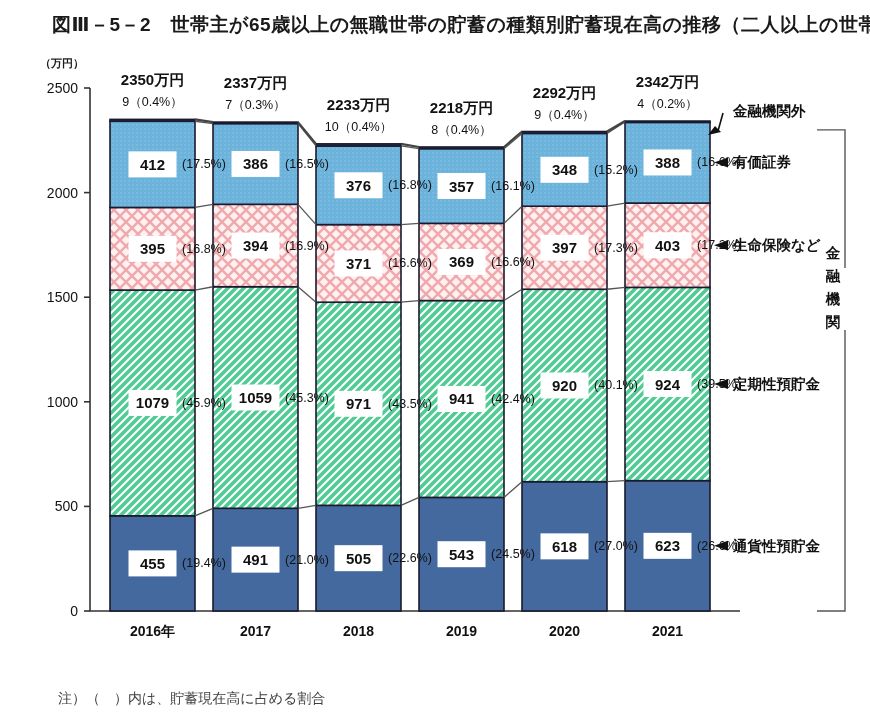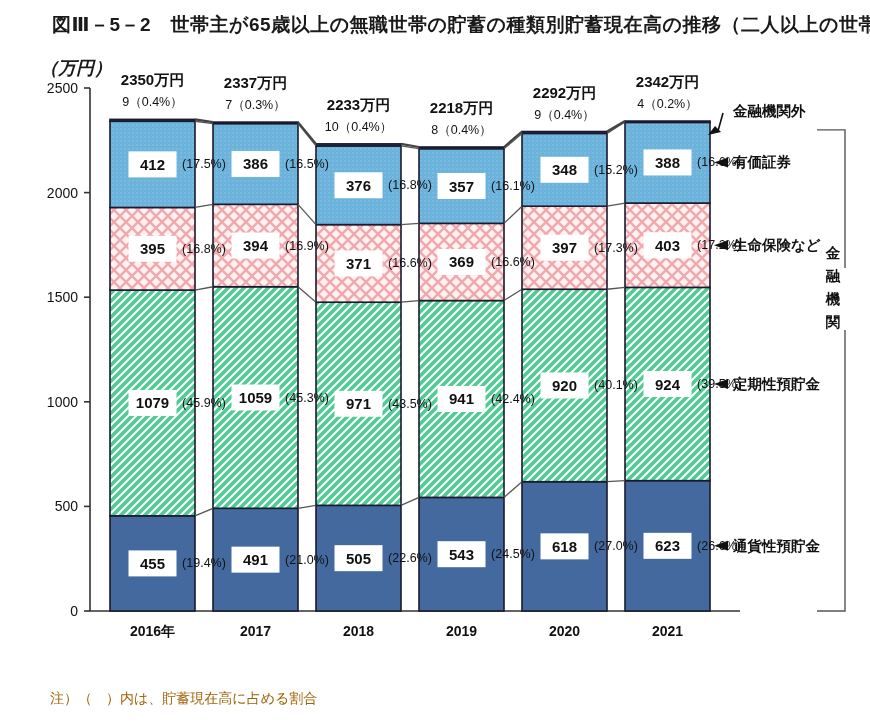--- a/index.html
+++ b/index.html
@@ -11,25 +11,25 @@
     overflow:hidden;
     position:relative;
   }
   #figure-title{
     position:absolute;left:52px;top:12px;
     font-size:19px;font-weight:bold;letter-spacing:0.5px;
     white-space:nowrap;
   }
   #unit-label{
     position:absolute;left:40px;top:56px;
-    font-size:18px;font-weight:bold;font-style:italic;
+    font-size:11px;font-weight:bold;
   }
   #footnote{
-    position:absolute;left:50px;top:690px;
-    font-size:14px;color:#a16207;white-space:nowrap;
+    position:absolute;left:58px;top:690px;
+    font-size:14px;color:#404040;white-space:nowrap;
   }
   #chart-svg{position:absolute;left:0;top:0;}
   .axis-line{stroke:#333;stroke-width:1.6;fill:none;}
   .tick-line{stroke:#333;stroke-width:1.6;}
   .tick-label{font-size:14px;fill:#111;text-anchor:end;font-family:"Liberation Sans",sans-serif;}
   .xtick-label{font-size:14px;fill:#111;text-anchor:middle;font-weight:bold;font-family:"Liberation Sans",sans-serif;}
   .bar-outline{stroke:#1a1a2e;stroke-width:1.6;}
   .connector{stroke:#555;stroke-width:1.3;fill:none;}
   .connector-top{stroke:#444;stroke-width:2.2;fill:none;}
   .total-label{font-size:15px;font-weight:bold;fill:#111;text-anchor:middle;}

